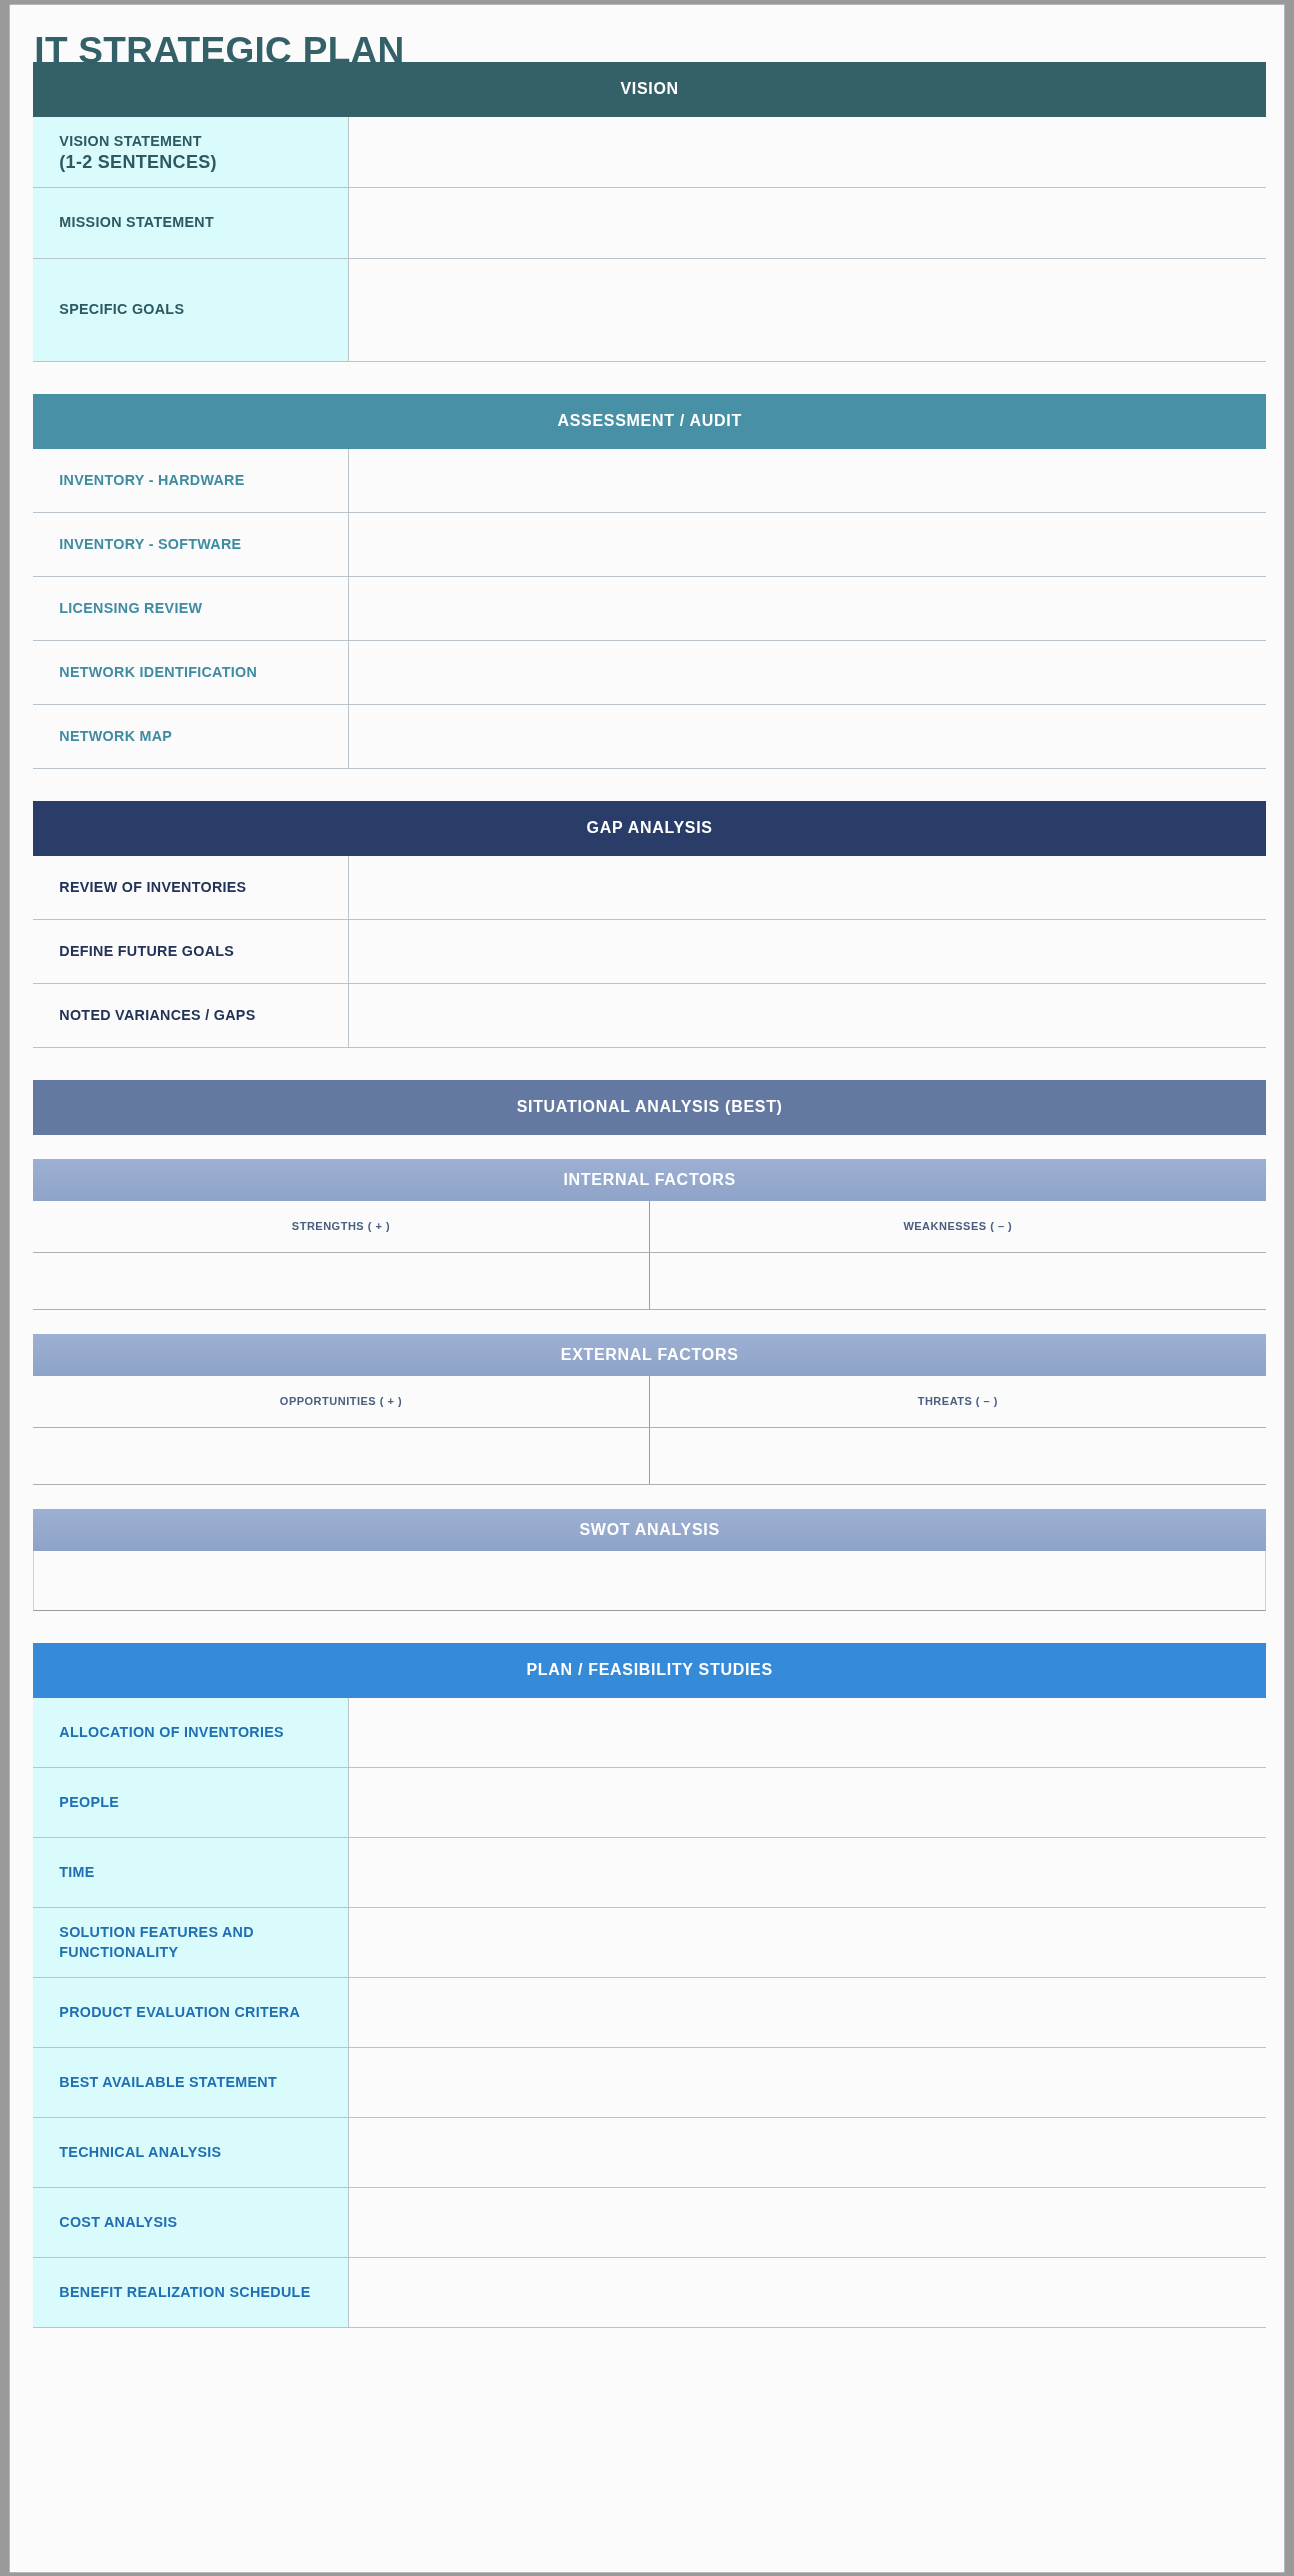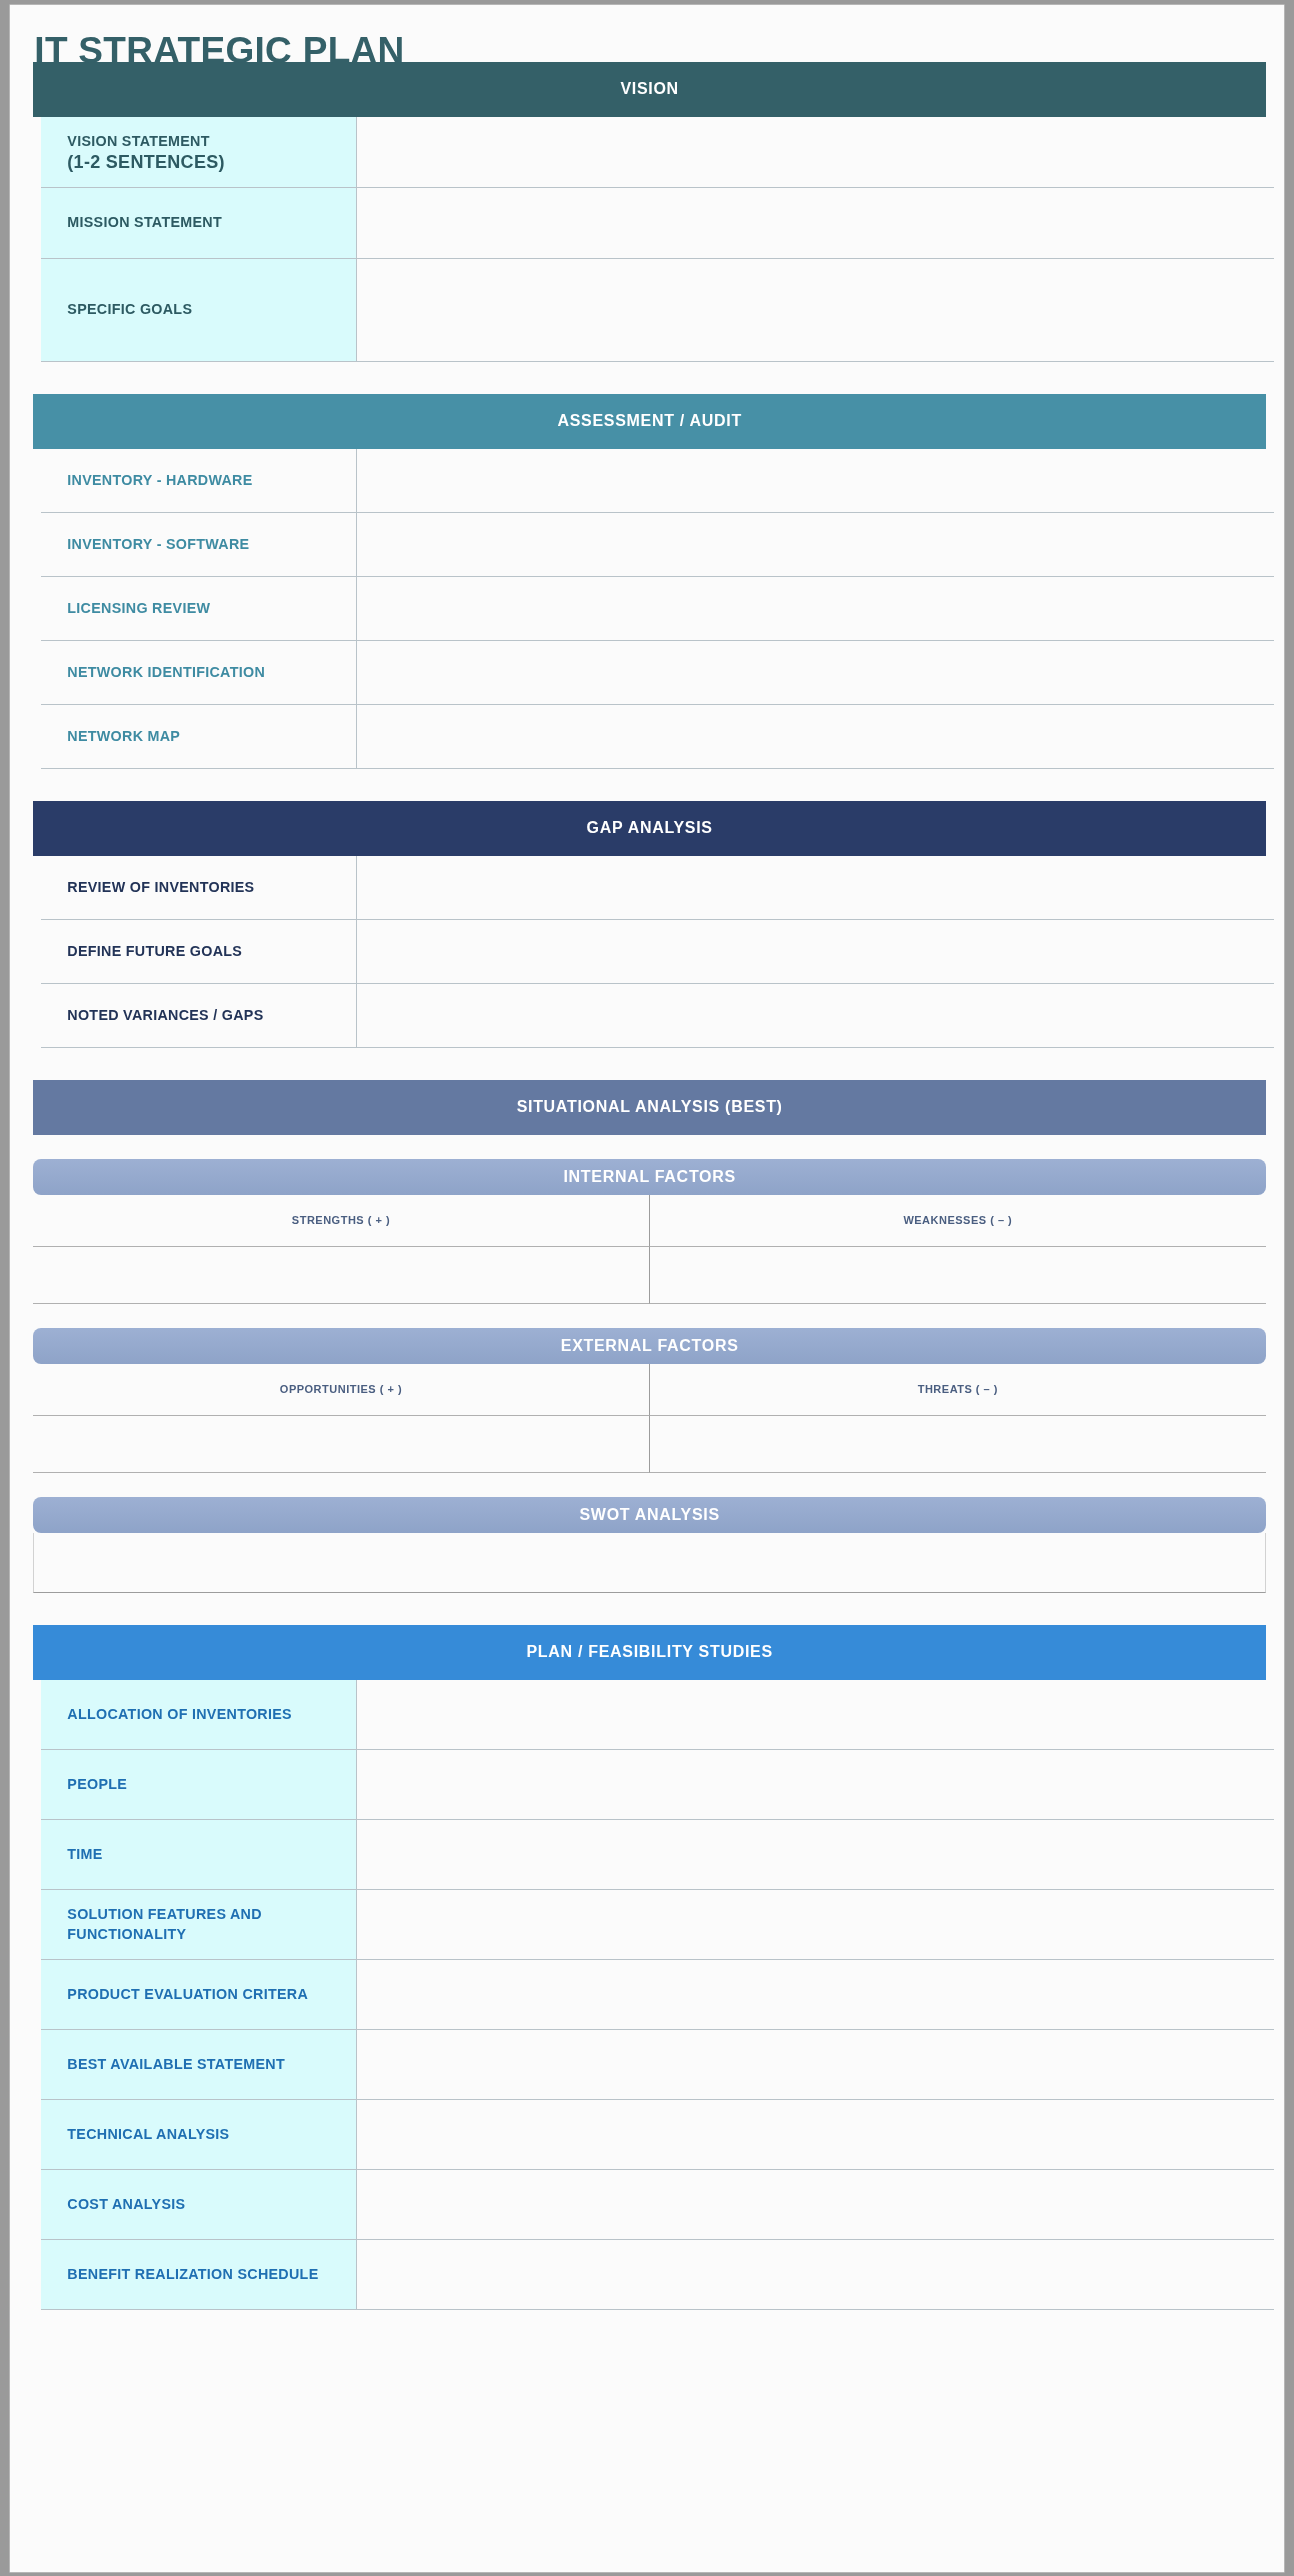--- a/index.html
+++ b/index.html
@@ -40,21 +40,21 @@
     font-weight: bold;
     letter-spacing: 0.7px;
     text-align: center;
     display: flex;
     align-items: center;
     justify-content: center;
   }
 
   .band-lg { height: 55px; }
 
-  .tbl { width: 100%; border-collapse: separate; border-spacing: 0; margin-left: 8px; }
+  .tbl { width: 100%; border-collapse: separate; border-spacing: 0; }
 
   .tbl td {
     vertical-align: middle;
     border-bottom: 1.7px solid #b9c3c9;
     height: 71px;
     padding: 0 0 0 26px;
   }
 
   .tbl td.lbl {
     width: 316px;
@@ -82,22 +82,21 @@
 
   
   .gap .band { background: #2a3c68; }
   .gap td.lbl { background: #fbfbfb; color: #223357; }
   .gap td { height: 64px; }
 
   
   .swot .band-main { background: #6479a1; }
   .swot .band-sub {
     background: linear-gradient(180deg,#9db0d3 0%, #8ea3c8 100%);
-    height: 36px;
-    border-radius: 8px;
+    height: 42px;
   }
   .swot .quad { width: 100%; border-collapse: separate; border-spacing: 0; }
   .swot .quad td {
     border-bottom: 1.7px solid #b0b0b0;
     vertical-align: middle;
   }
   .swot .quad .hdr {
     height: 52px;
     text-align: center;
     font-size: 11px;

